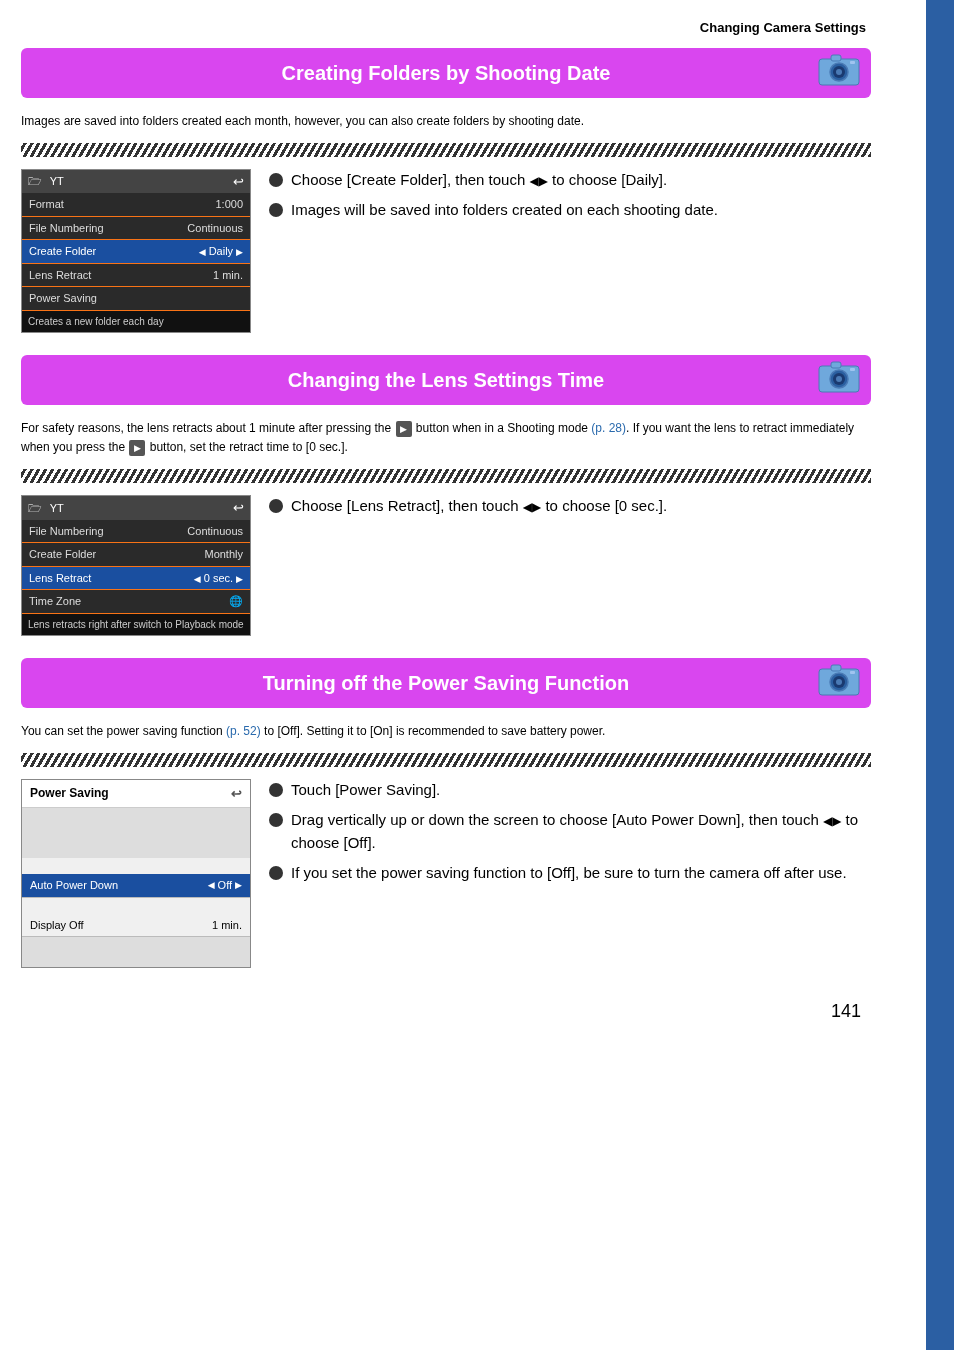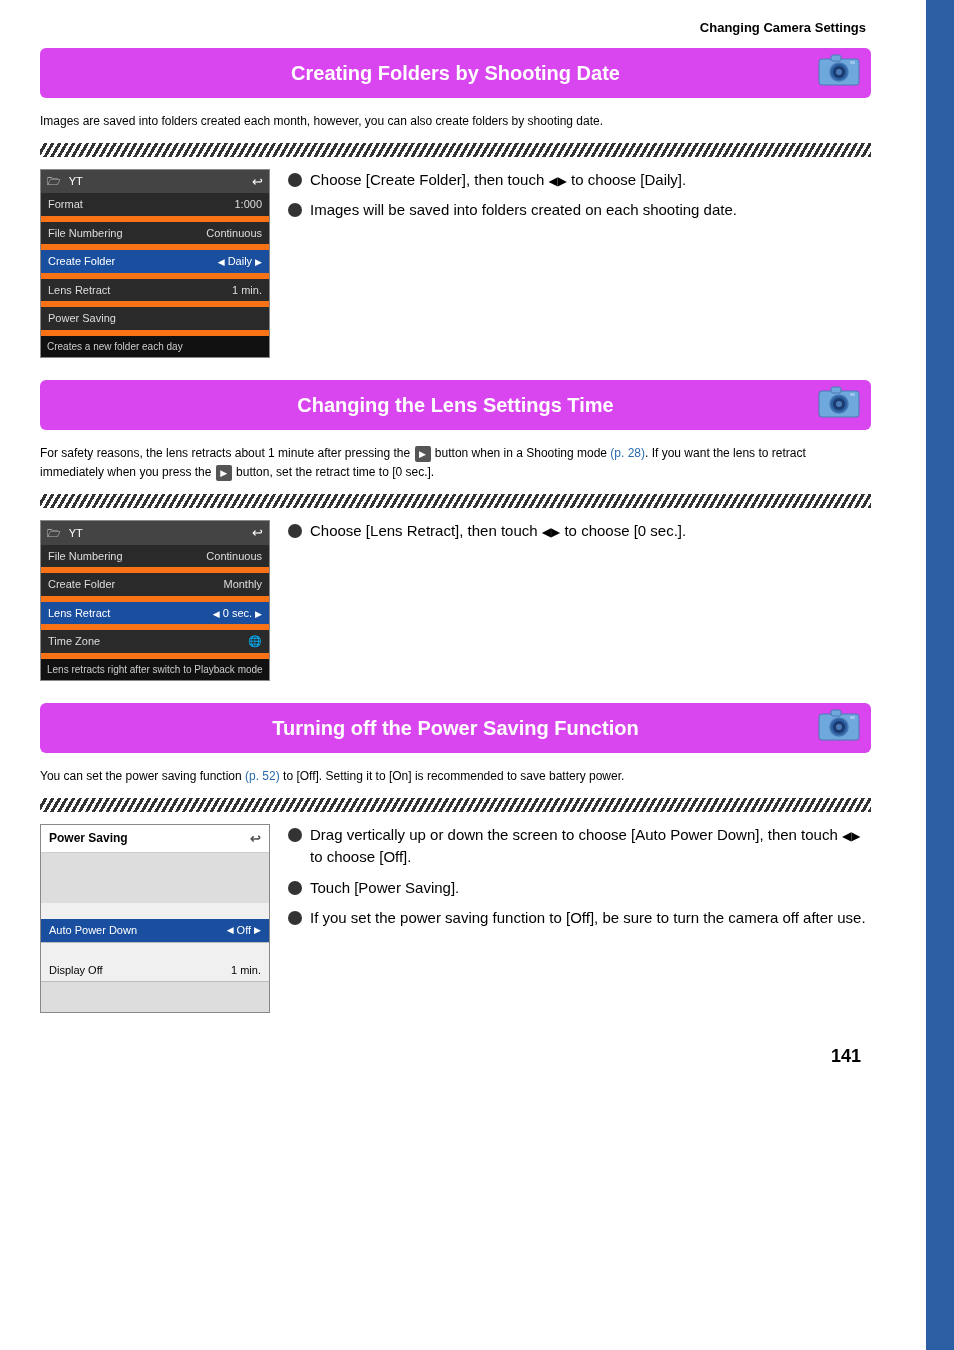--- a/index.html
+++ b/index.html
@@ -18,21 +18,21 @@
     .right-bar {
       position: absolute;
       right: 0;
       top: 0;
       width: 28px;
       height: 100%;
       background: #2b5fa3;
     }
 
     .page-content {
-      padding: 18px 55px 30px 40px;
+      padding: 18px 55px 30px 21px;
       margin-right: 28px;
     }
 
     
     .page-header {
       text-align: right;
       font-weight: bold;
       font-size: 13px;
       margin-bottom: 10px;
       padding-right: 5px;
@@ -97,21 +97,21 @@
     }
     .camera-menu-topbar .icons {
       display: flex;
       gap: 8px;
     }
     .camera-menu-row {
       display: flex;
       justify-content: space-between;
       align-items: center;
       padding: 3px 7px;
-      border-bottom: 6px solid #f97316;
+      border-bottom: 1px solid #f97316;
       font-size: 11px;
       color: #ddd;
     }
     .camera-menu-row.highlighted {
       background: #1a4fa0;
       color: #fff;
     }
     .camera-menu-row .row-value {
       display: flex;
       align-items: center;
@@ -209,21 +209,21 @@
     .power-menu-row .row-value {
       display: flex;
       align-items: center;
       gap: 3px;
     }
 
     
     .page-number {
       text-align: right;
       font-size: 18px;
-      font-weight: bold;
+      font-weight: normal;
       margin-top: 30px;
       padding-right: 10px;
     }
 
     .section-wrapper {
       margin-bottom: 22px;
     }
 
     
     .title-camera-wrap {
@@ -428,28 +428,28 @@
         <div class="power-menu-row">
           <span>Display Off</span>
           <span class="row-value">1 min.</span>
         </div>
         <div style="height: 30px; background: #ddd;"></div>
       </div>
 
       <ul class="bullet-list">
         <li>
           <span class="bullet-dot"></span>
+          <span>Touch [Power Saving].</span>
+        </li>
+        <li>
+          <span class="bullet-dot"></span>
           <span>Drag vertically up or down the screen to choose [Auto Power Down], then touch <span style="font-size:12px;">◀▶</span> to choose [Off].</span>
         </li>
         <li>
           <span class="bullet-dot"></span>
-          <span>Touch [Power Saving].</span>
-        </li>
-        <li>
-          <span class="bullet-dot"></span>
           <span>If you set the power saving function to [Off], be sure to turn the camera off after use.</span>
         </li>
       </ul>
     </div>
   </div>
 
   <div class="page-number">141</div>
 
 </div>
 

